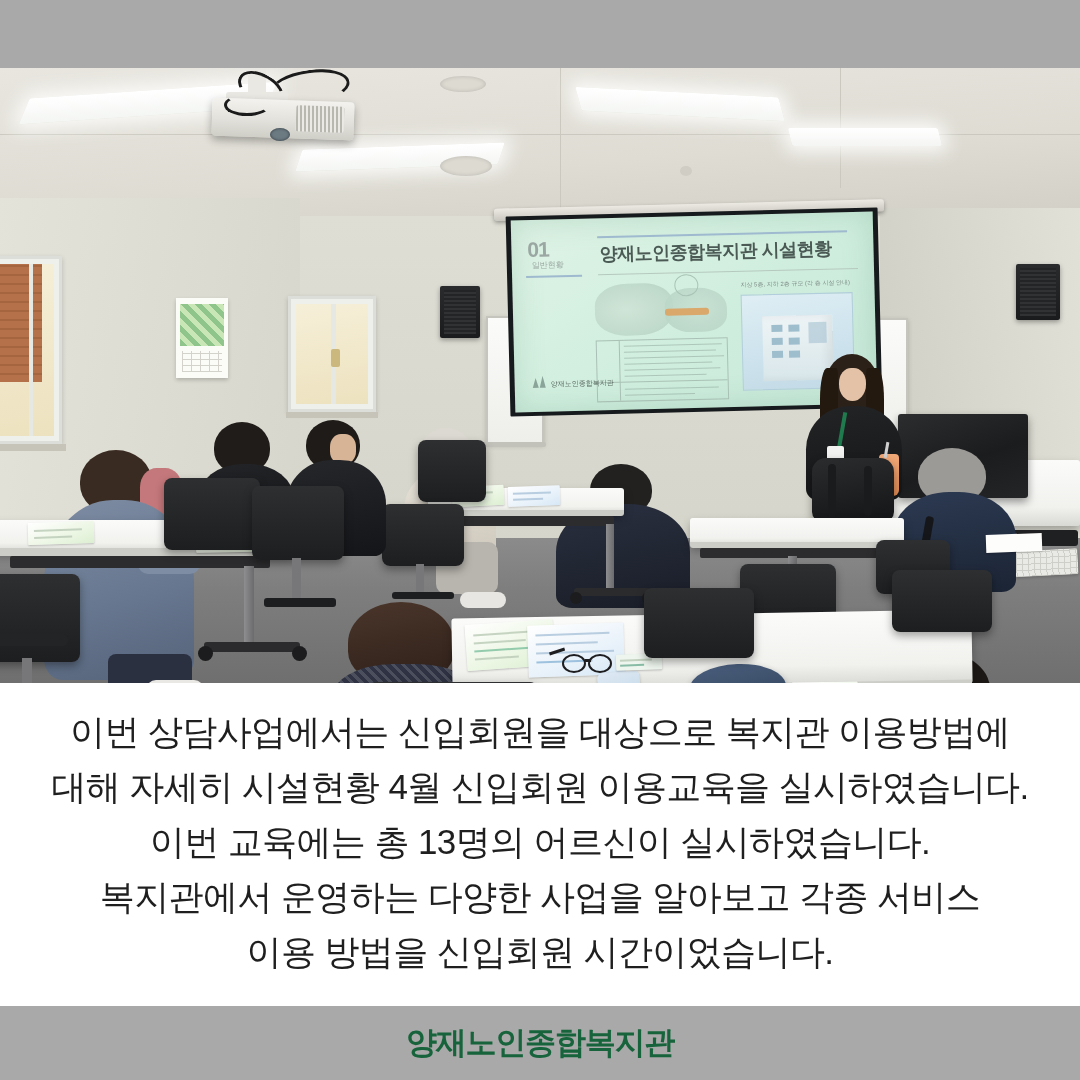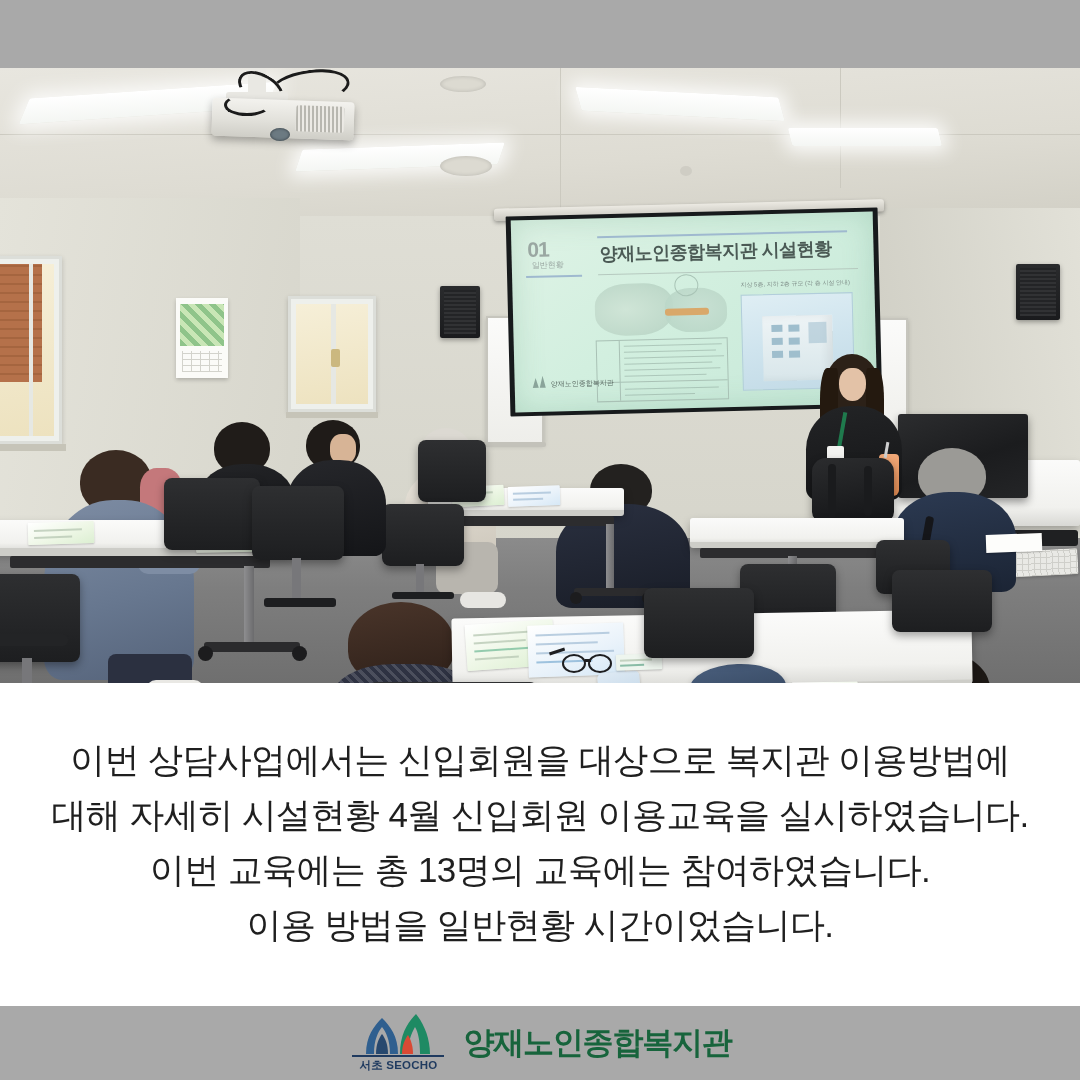--- a/index.html
+++ b/index.html
@@ -458,35 +458,24 @@
 
     <div class="ph chair-back" style="left:368px;top:614px;width:170px;height:80px;"></div>
     <div class="ph chair-back" style="left:644px;top:520px;width:110px;height:70px;"></div>
     <div class="ph chair-back" style="left:892px;top:502px;width:100px;height:62px;"></div>
 
   </div>
 
   <div class="caption">
     <div class="cap-line">이번 상담사업에서는 신입회원을 대상으로 복지관 이용방법에</div>
     <div class="cap-line">대해 자세히 시설현황 4월 신입회원 이용교육을 실시하였습니다.</div>
-    <div class="cap-line">이번 교육에는 총 13명의 교육에는 참여하였습니다.</div>
-    <div class="cap-line">이용 방법을 일반현황 시간이었습니다.</div>
+    <div class="cap-line">이번 교육에는 총 13명의 어르신이 실시하였습니다.</div>
+    <div class="cap-line">복지관에서 운영하는 다양한 사업을 알아보고 각종 서비스</div>
+    <div class="cap-line">이용 방법을 신입회원 시간이었습니다.</div>
   </div>
 
   <div class="footer">
-    <div class="logo-mark">
-      <div class="lm-art">
-        <svg viewBox="0 0 84 40" width="84" height="40">
-          <path d="M10 40 C10 22, 18 12, 26 4 C34 12, 42 22, 42 40 L34 40 C34 26, 30 18, 26 13 C22 18, 18 26, 18 40 Z" fill="#2f5f8f"></path>
-          <path d="M20 40 C20 30, 23 24, 26 20 C29 24, 32 30, 32 40 Z" fill="#27486e"></path>
-          <path d="M44 40 C44 20, 52 8, 60 0 C68 10, 74 24, 74 40 L64 40 C64 26, 62 18, 59 13 C55 20, 52 28, 52 40 Z" fill="#1e8a63"></path>
-          <path d="M46 40 C46 31, 49 25, 52 21 C55 26, 57 32, 57 40 Z" fill="#d94a34"></path>
-        </svg>
-      </div>
-      <div class="lm-rule"></div>
-      <div class="lm-text">서초 SEOCHO</div>
-    </div>
     <div class="logo-words">
       <div class="lw-main">양재노인종합복지관</div>
     </div>
   </div>
 
 </div>
 
 </body></html>

